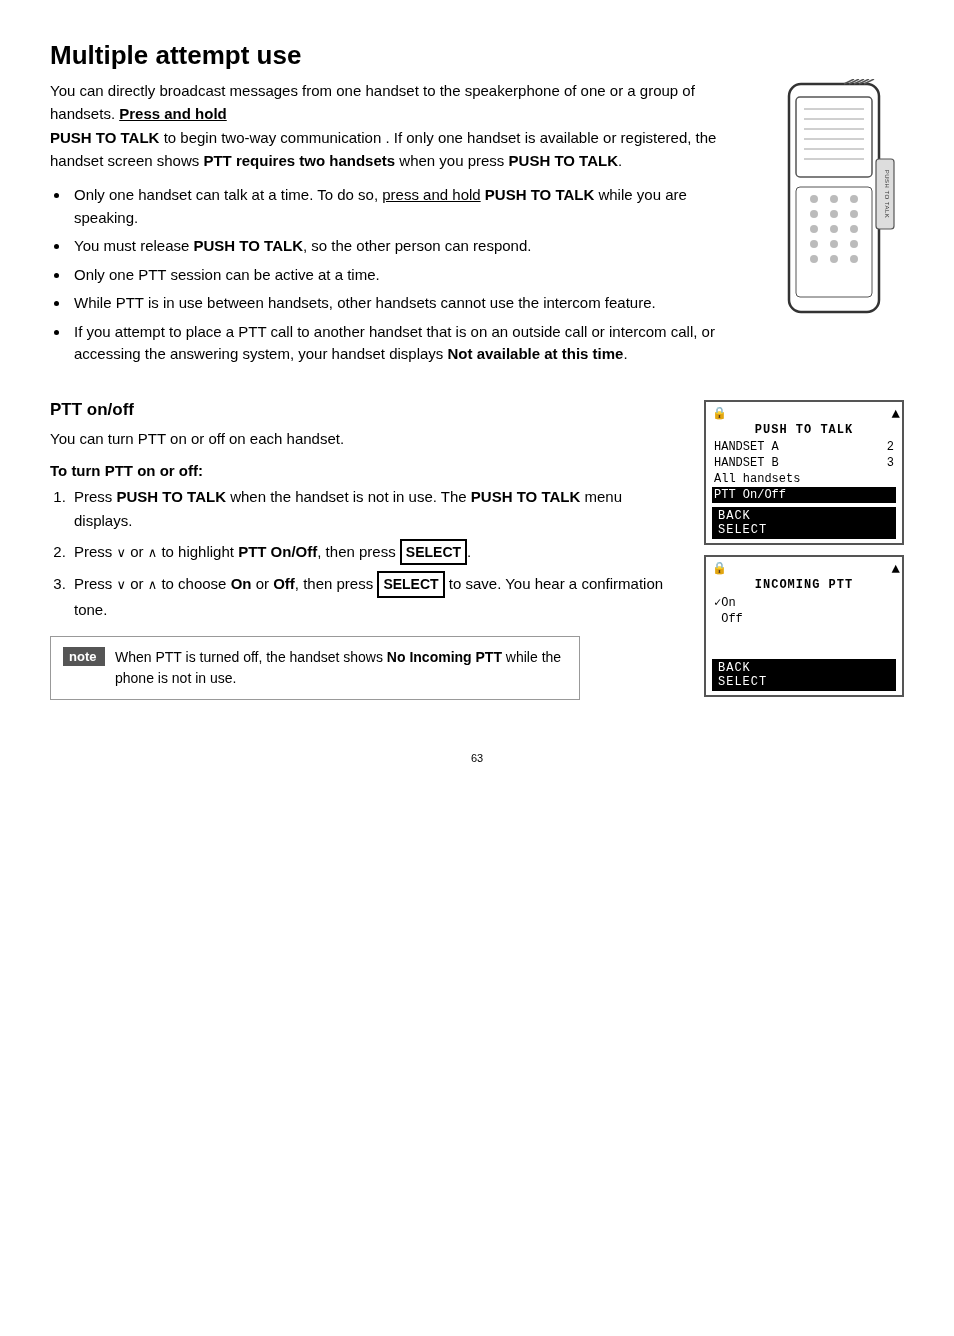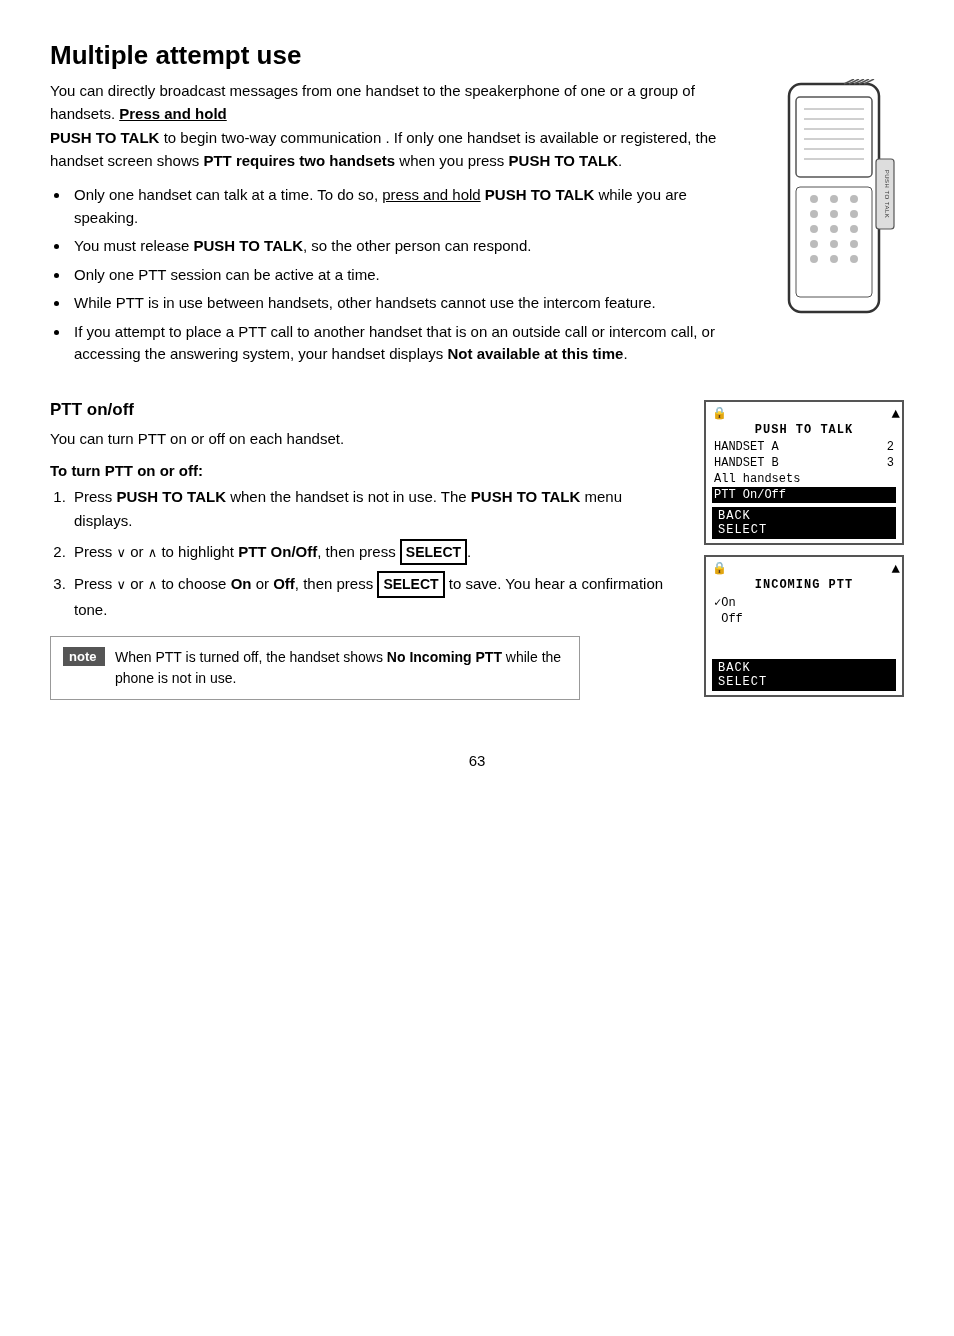--- a/index.html
+++ b/index.html
@@ -124,21 +124,21 @@
       text-align: left;
     }
     .note-text {
       font-size: 14px;
       line-height: 1.5;
     }
     
     .page-number {
       text-align: center;
       margin-top: 40px;
-      font-size: 15px;
+      font-size: 11px;
     }
     
     .top-section {
       display: flex;
       gap: 20px;
       margin-bottom: 10px;
     }
     .top-left {
       flex: 1;
     }

